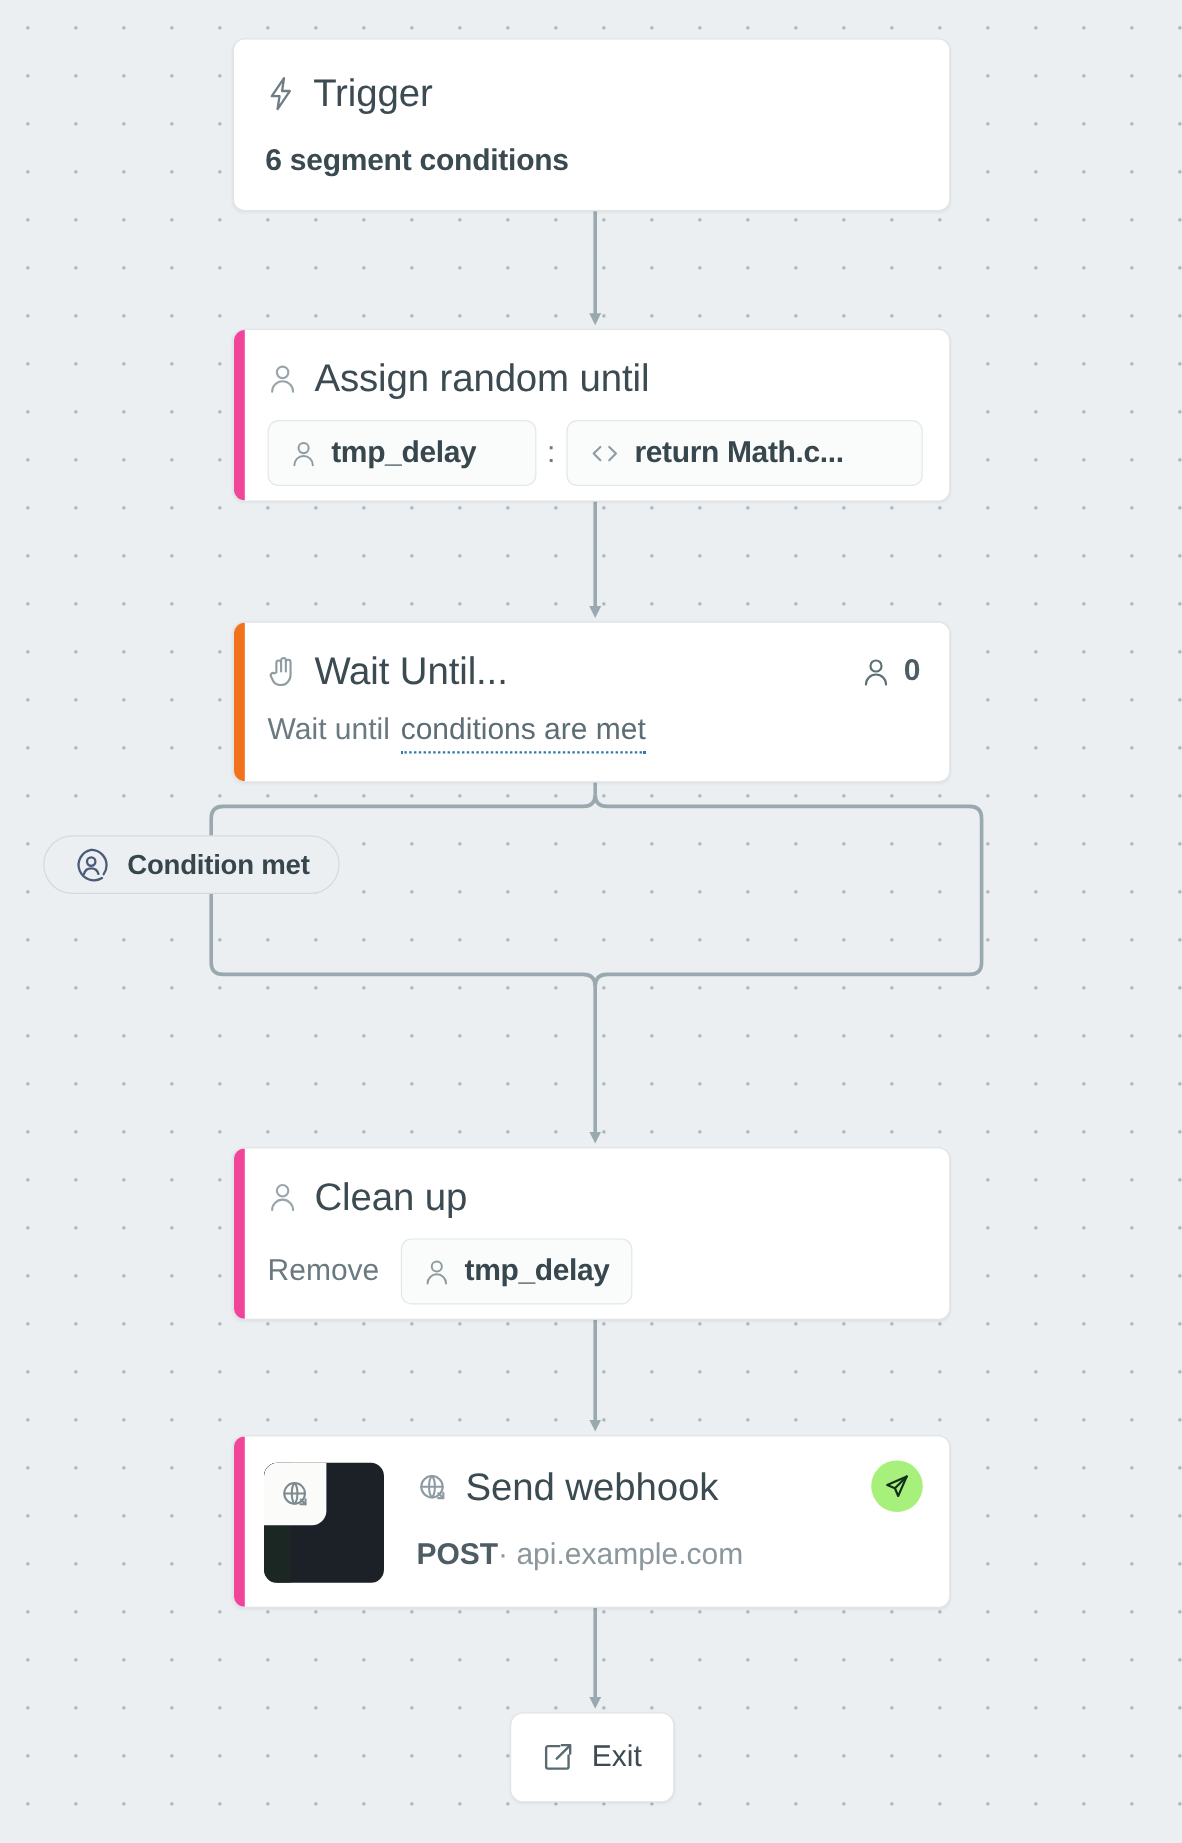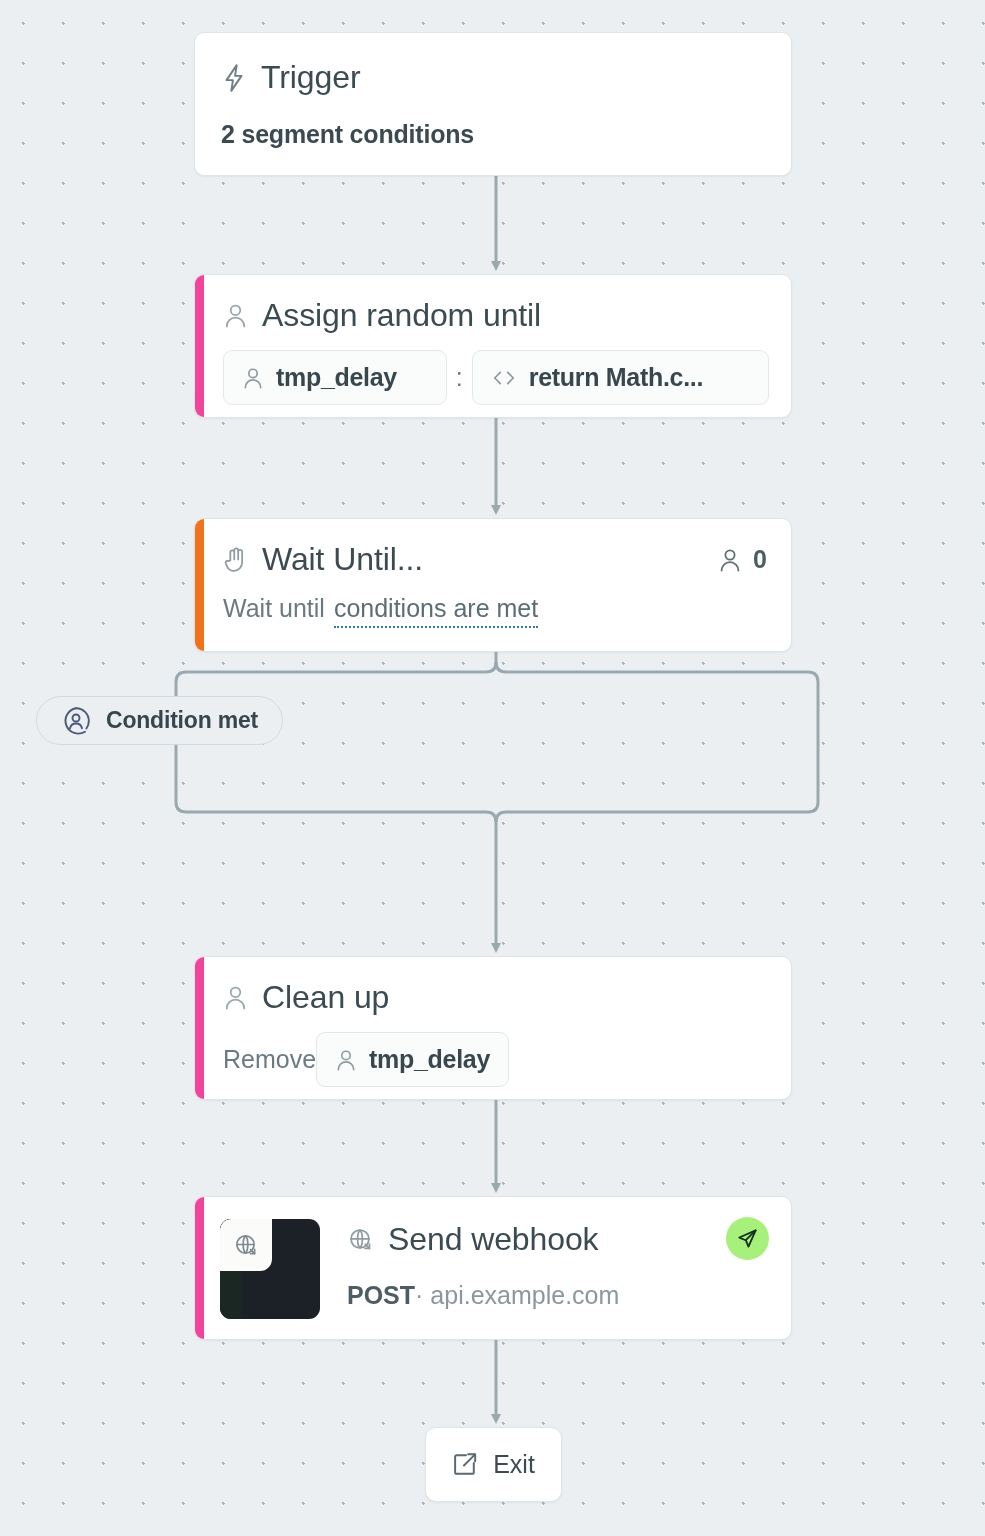--- a/index.html
+++ b/index.html
@@ -159,21 +159,21 @@
     color: #37464d;
     letter-spacing: -0.2px;
     white-space: nowrap;
   }
   #pill-condition { left: 36px; top: 696px; }
   #pill-maxwait   { left: 683px; top: 696px; }
 
   
   #node-cleanup { left: 194px; top: 956px; width: 598px; height: 144px; }
   #node-cleanup .node-inner { padding: 22px 22px 0 28px; }
-  #node-cleanup .rmrow { display: flex; align-items: center; margin-top: 16px; }
+  #node-cleanup .rmrow { display: flex; align-items: center; gap: 18px; margin-top: 16px; }
   #node-cleanup .rmlabel { font-size: 25px; color: #6b7a81; }
 
   
   #node-webhook { left: 194px; top: 1196px; width: 598px; height: 144px; }
   #node-webhook .node-inner { padding: 0; }
   .wh-thumb {
     position: absolute;
     left: 25px;
     top: 22px;
     width: 100px;
@@ -269,21 +269,21 @@
   <div class="node" id="node-trigger">
     <div class="node-inner">
       <div class="row-title">
         <span class="icon-muted">
           <svg width="26" height="30" viewBox="0 0 24 28" fill="none" stroke="#6f7e85" stroke-width="1.8" stroke-linejoin="round" stroke-linecap="round">
             <path d="M14.5 2 L5 16 L11 16 L9.5 26 L19 12 L13 12 Z"></path>
           </svg>
         </span>
         <span class="title-text">Trigger</span>
       </div>
-      <div class="sub subtitle-bold">2 segment conditions</div>
+      <div class="sub subtitle-bold">6 segment conditions</div>
     </div>
   </div>
 
   <div class="node" id="node-assign">
     <div class="accent pink"></div>
     <div class="node-inner">
       <div class="row-title">
         <span class="icon-muted">
           <svg width="25" height="27" viewBox="0 0 24 26" fill="none" stroke="#98a5ab" stroke-width="1.7" stroke-linecap="round">
             <circle cx="12" cy="8" r="4.6"></circle>

